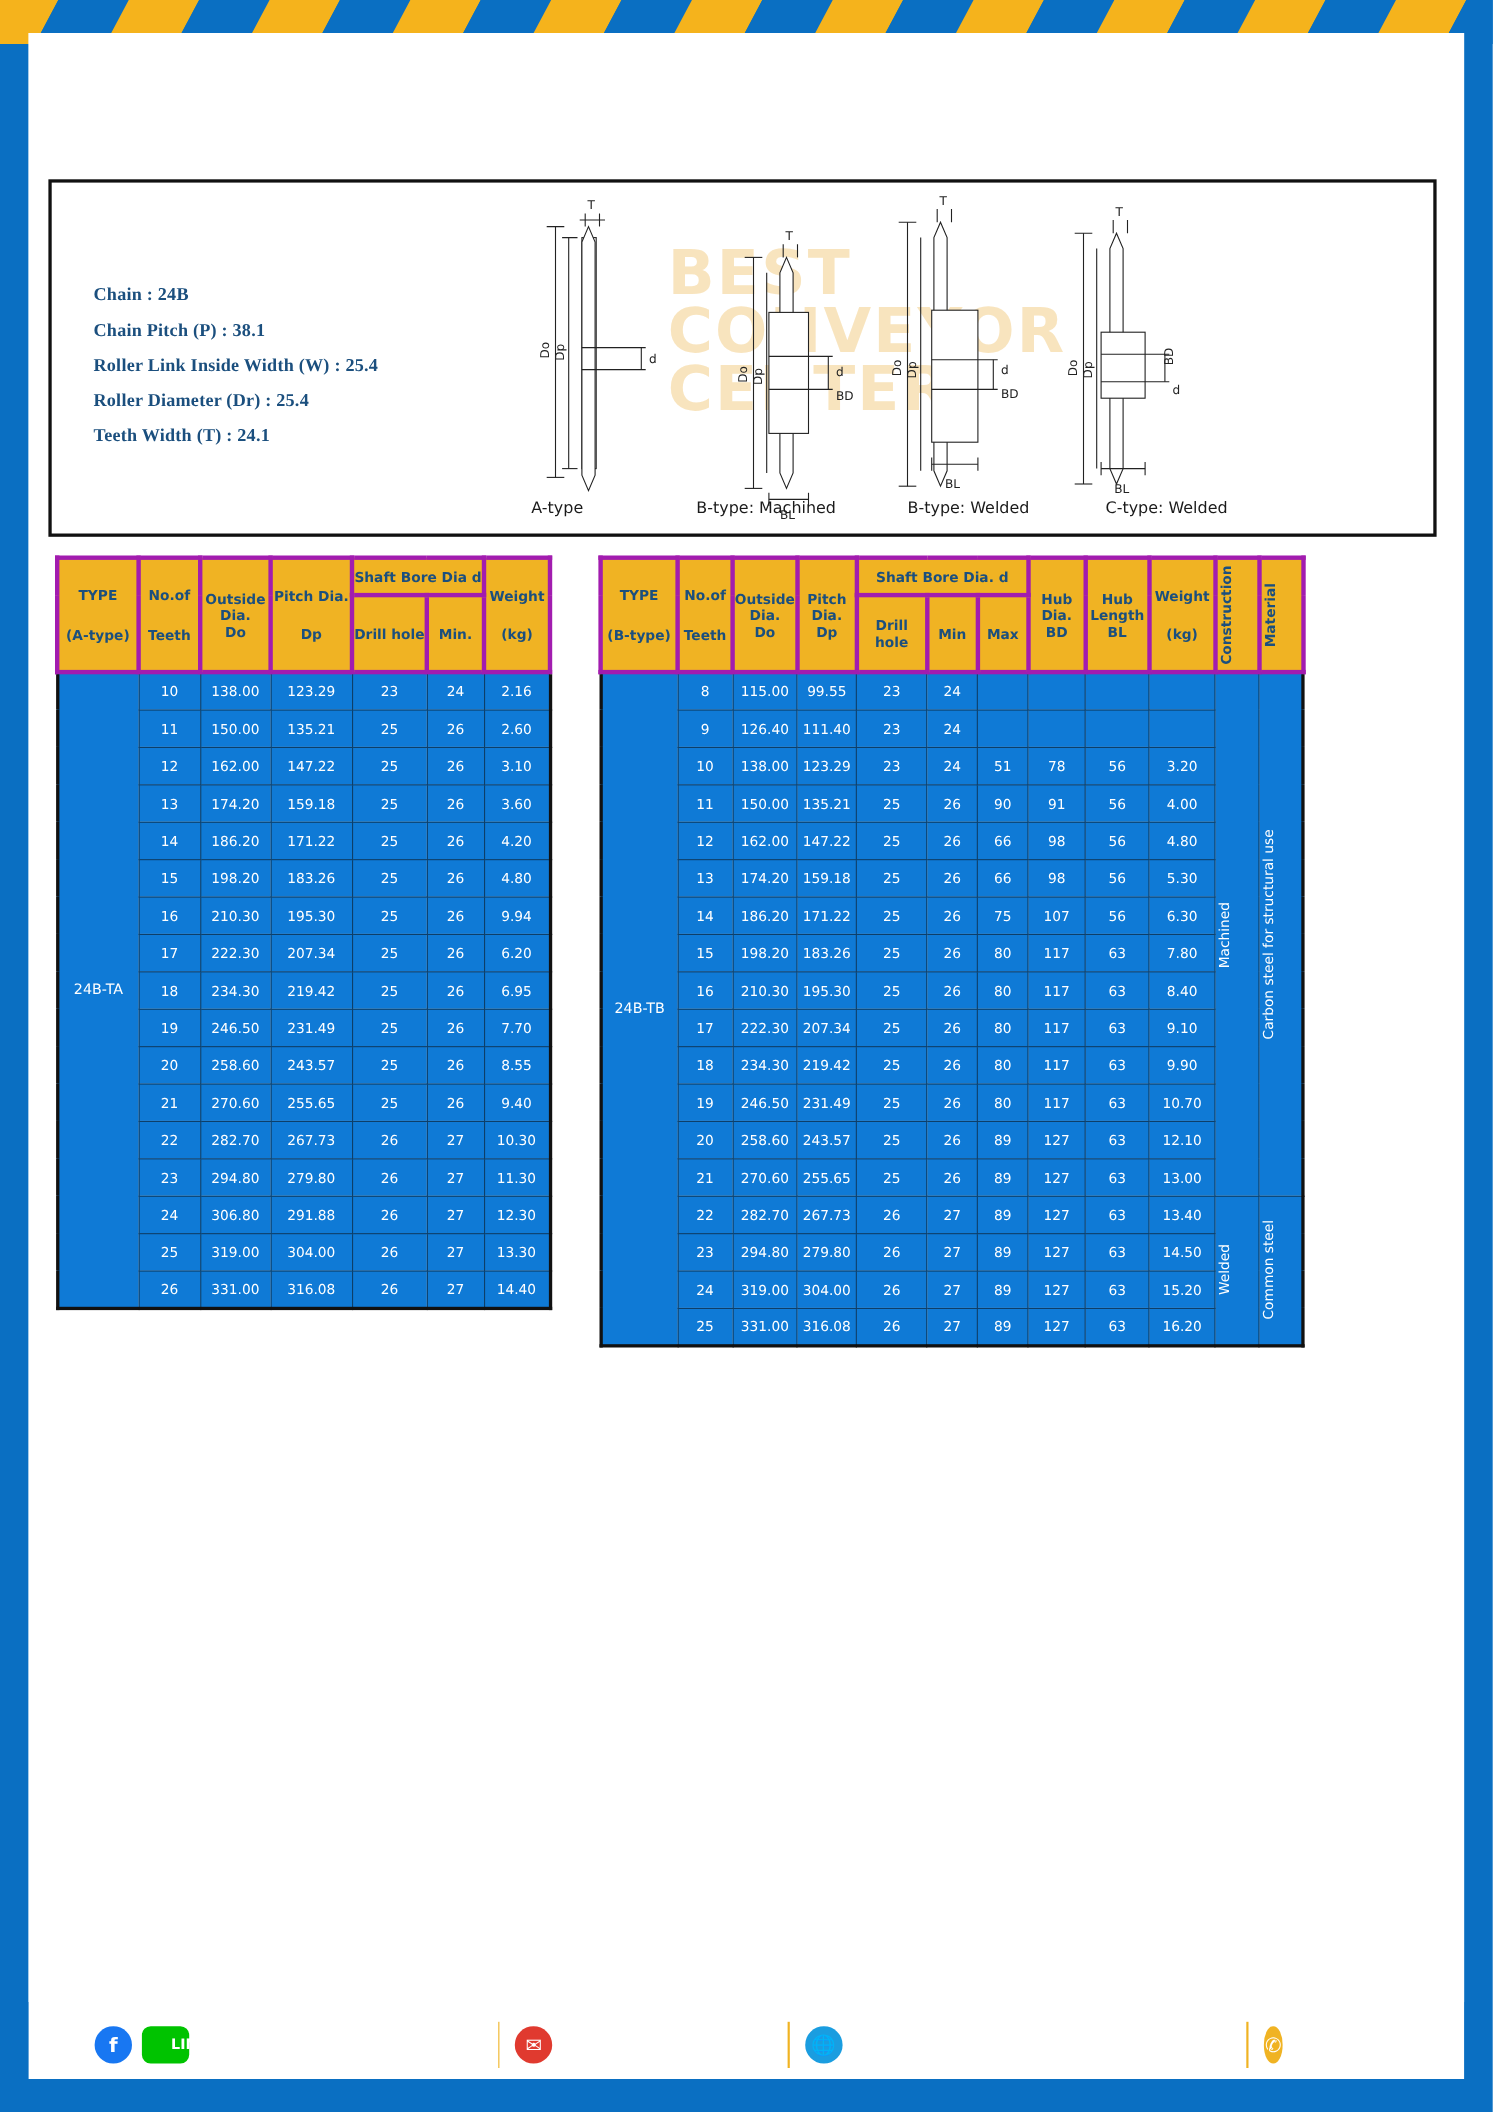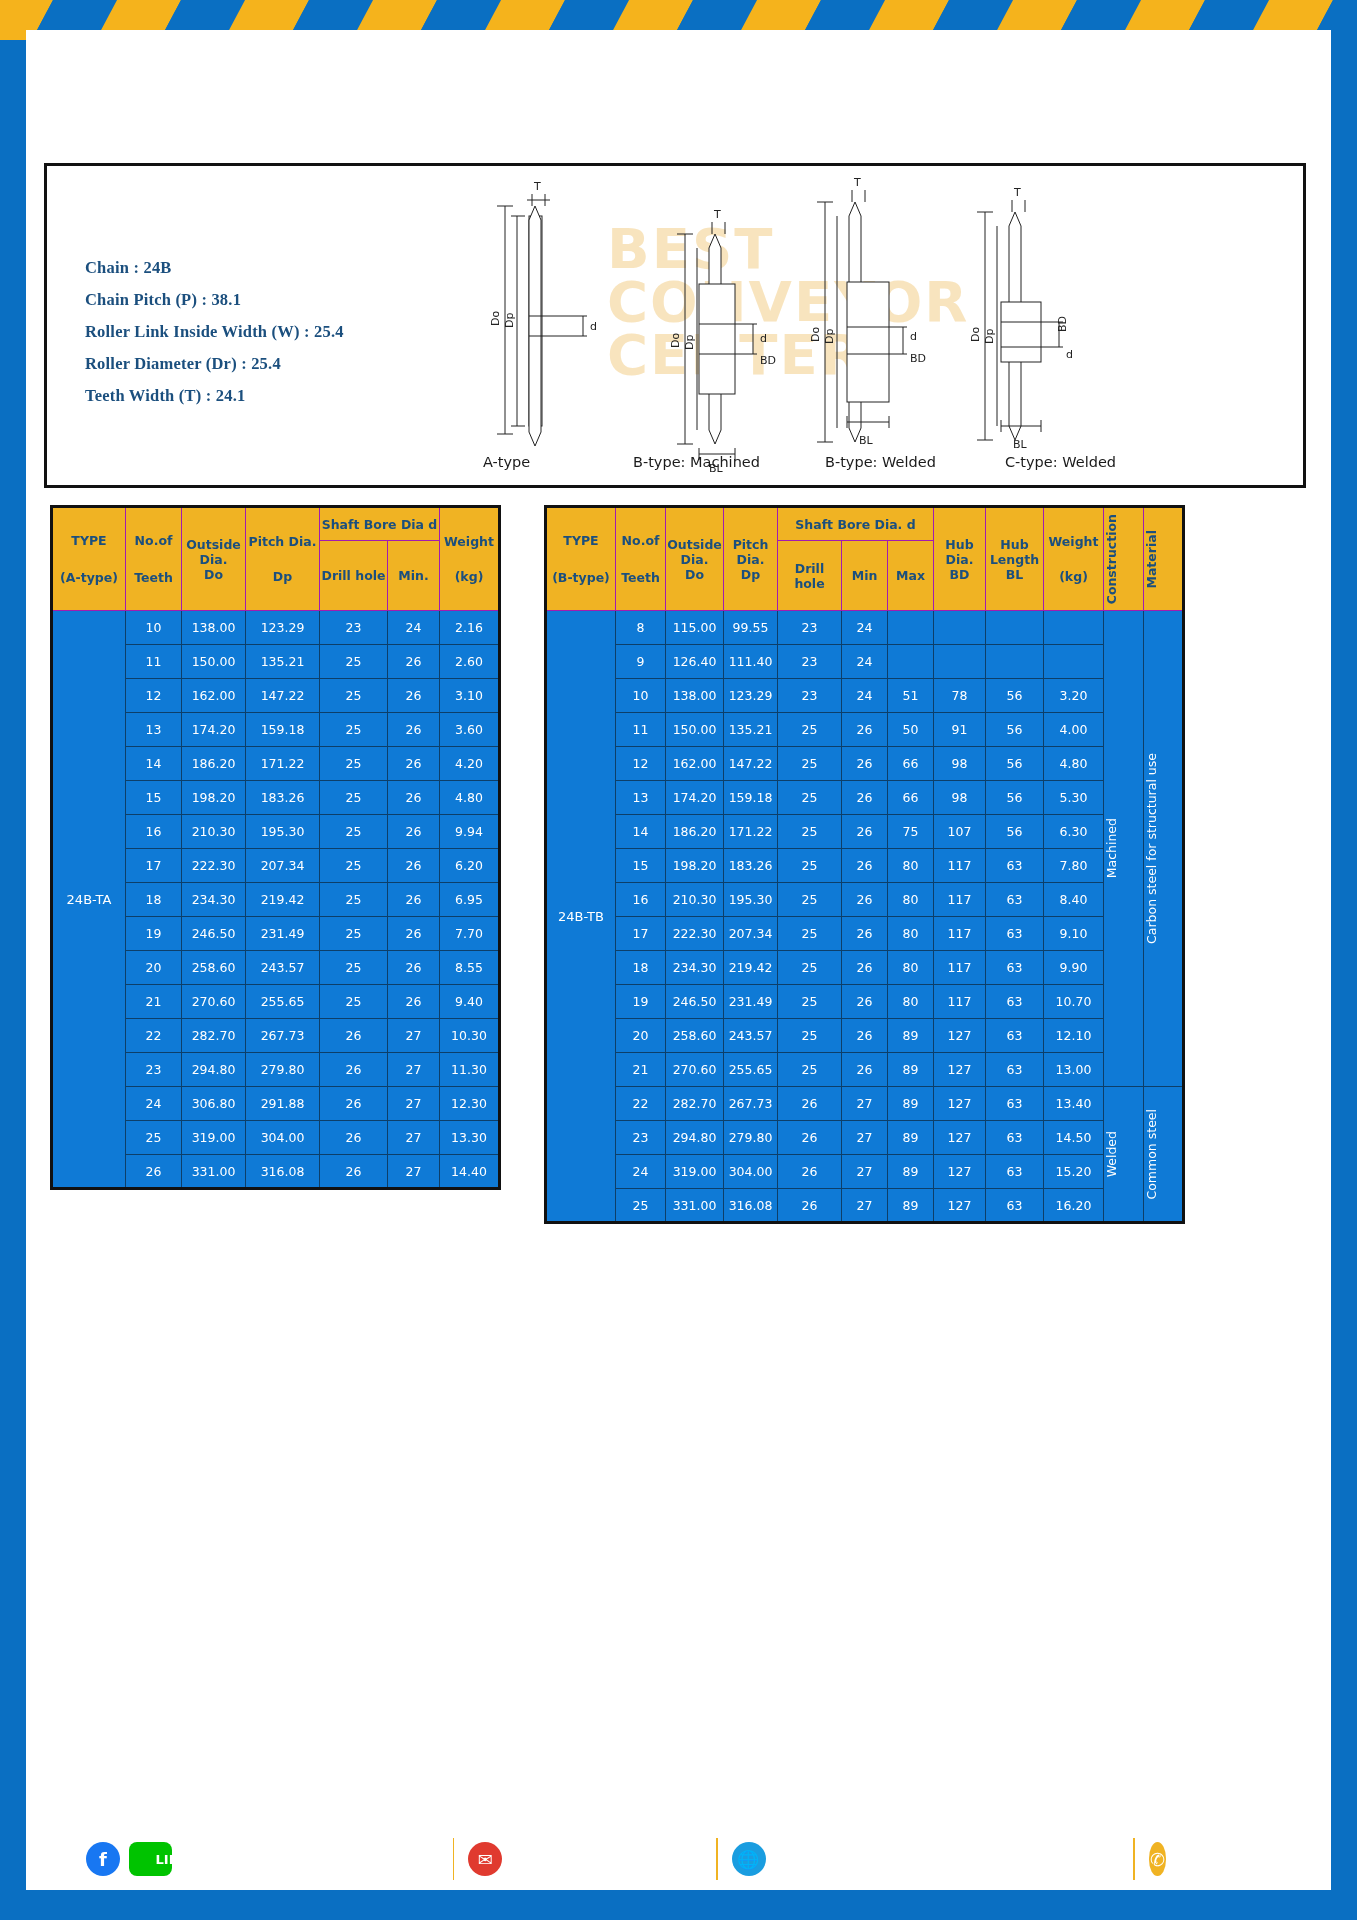--- a/index.html
+++ b/index.html
@@ -62,21 +62,21 @@
   .tables { position:absolute; left:18px; top:475px; width:1270px; }
   table { border-collapse:collapse; }
   .tblA, .tblB { border:3px solid #111; }
   th, td {
     border:1px solid #0d3f69;
     font-size:12.5px; color:#ffffff; text-align:center;
     background:#0f7ad6; padding:0; height:34px;
   }
   thead th {
     background:#f0b323; color:#1b4f7e; font-weight:bold; font-size:12.5px;
-    border:1px solid #a21caf;
+    border:4px solid #a21caf;
   }
   td.type-cell { font-size:13px; color:#fff; }
   .vert { writing-mode: vertical-rl; transform: rotate(180deg); white-space:nowrap;
           font-size:12.5px; }
   .tblA { position:absolute; left:6px; top:0; }
   .tblB { position:absolute; left:500px; top:0; }
   .footer-bar {
     position:absolute; left:26px; top:1820px; width:1305px; height:78px;
   }
   .fitem { display:flex; align-items:center; color:#fff; font-size:20px; font-weight:bold; }
@@ -497,21 +497,21 @@
               <td>78</td>
               <td>56</td>
               <td>3.20</td>
             </tr>
             <tr>
               <td>11</td>
               <td>150.00</td>
               <td>135.21</td>
               <td>25</td>
               <td>26</td>
-              <td>50</td>
+              <td>90</td>
               <td>91</td>
               <td>56</td>
               <td>4.00</td>
             </tr>
             <tr>
               <td>12</td>
               <td>162.00</td>
               <td>147.22</td>
               <td>25</td>
               <td>26</td>

